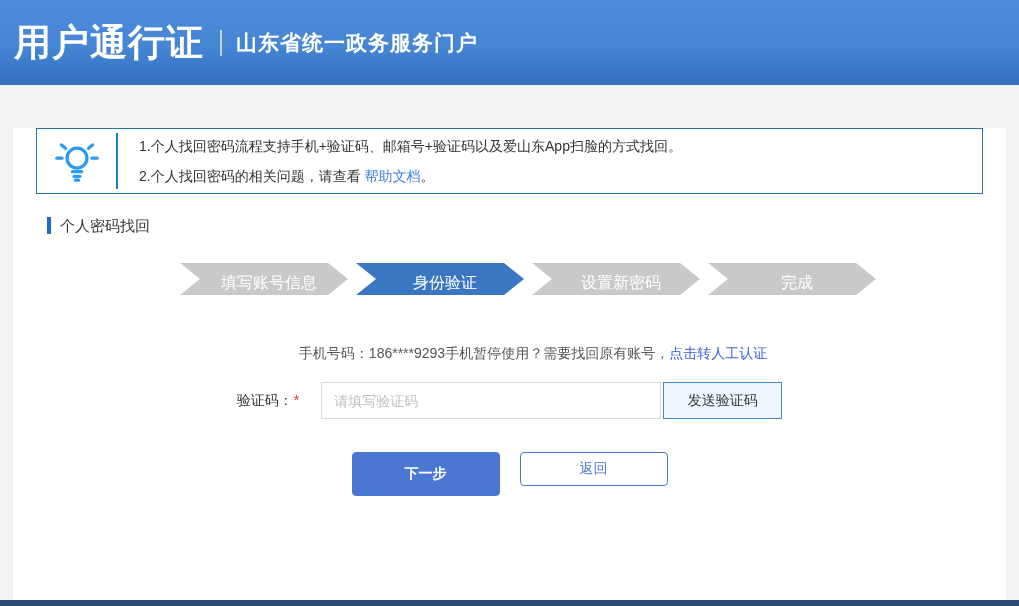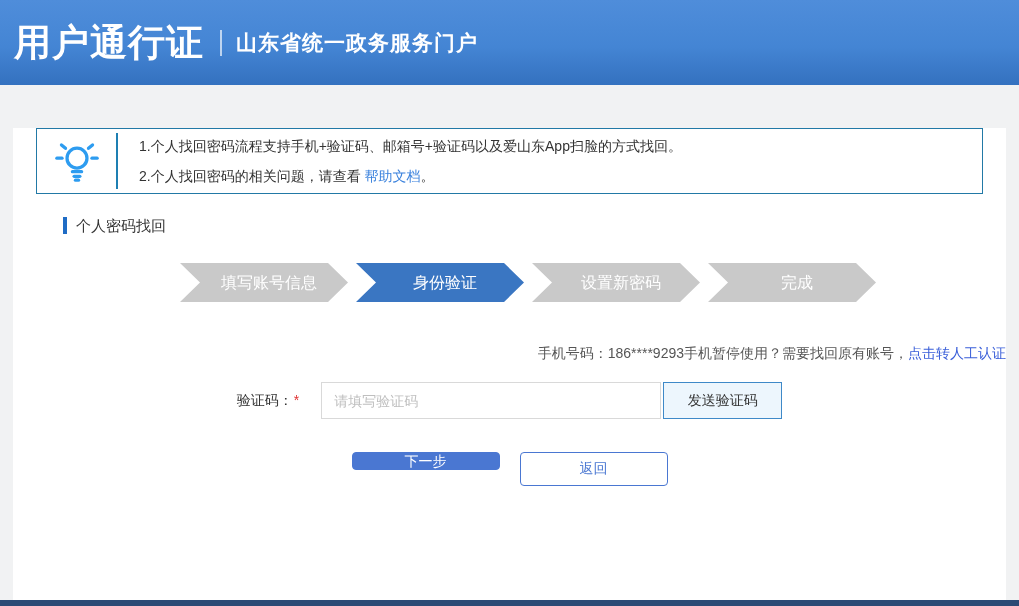--- a/index.html
+++ b/index.html
@@ -50,49 +50,49 @@
     display: flex; align-items: center; justify-content: center;
     flex: 0 0 79px;
   }
   .notice-divider { width: 2px; height: 56px; background: #1e7fb2; flex: 0 0 2px; }
   .notice-text { padding-left: 21px; font-size: 14px; color: #333333; }
   .notice-text p { line-height: 30px; }
   .help-link { color: #3b82dd; text-decoration: none; cursor: pointer; }
 
   
   .section-title {
-    margin: 23px 0 0 50px;
+    margin: 23px 0 0 34px;
     display: flex; 
     font-size: 15px; color: #333333; font-weight: 500;
   }
   .section-bar { width: 4px; height: 17px; background: #1f6cc5; margin-right: 9px; }
 
   
   .steps {
     margin: 27px 0 0 167px;
     display: flex;
     height: 39px;
   }
   .step {
-    width: 168px; height: 39px;
+    width: 168px; height: 32px;
     margin-right: 8px;
     background: #c9c9c9;
     color: #ffffff;
     font-size: 16px;
     line-height: 39px;
     text-align: center;
     padding-left: 10px;
     clip-path: polygon(0 0, calc(100% - 20px) 0, 100% 50%, calc(100% - 20px) 100%, 0 100%, 20px 50%);
   }
   .step.active { background: #3a76c2; }
 
   
   .phone-line {
     margin-top: 43px;
-    text-align: right;
+    text-align: center;
     font-size: 14px;
     color: #555555;
     margin-left: 47px;
   }
   .manual-link { color: #3a5fd9; text-decoration: none; cursor: pointer; }
 
   
   .form-row {
     margin-top: 19px;
     display: flex;
@@ -123,27 +123,28 @@
     cursor: pointer;
   }
 
   
   .actions {
     margin-top: 33px;
     display: flex;
     justify-content: center;
   }
   .btn-primary {
-    width: 148px; height: 18px;
+    width: 148px; height: 44px;
     background: #4a77d2;
     border: 1px solid #4a77d2;
     border-radius: 4px;
     color: #ffffff;
     font-size: 14px;
     cursor: pointer;
+    font-weight: bold;
   }
   .btn-ghost {
     width: 148px; height: 34px;
     margin-left: 20px;
     background: #ffffff;
     border: 1px solid #4a77d2;
     border-radius: 4px;
     color: #4a77d2;
     font-size: 14px;
     cursor: pointer;

